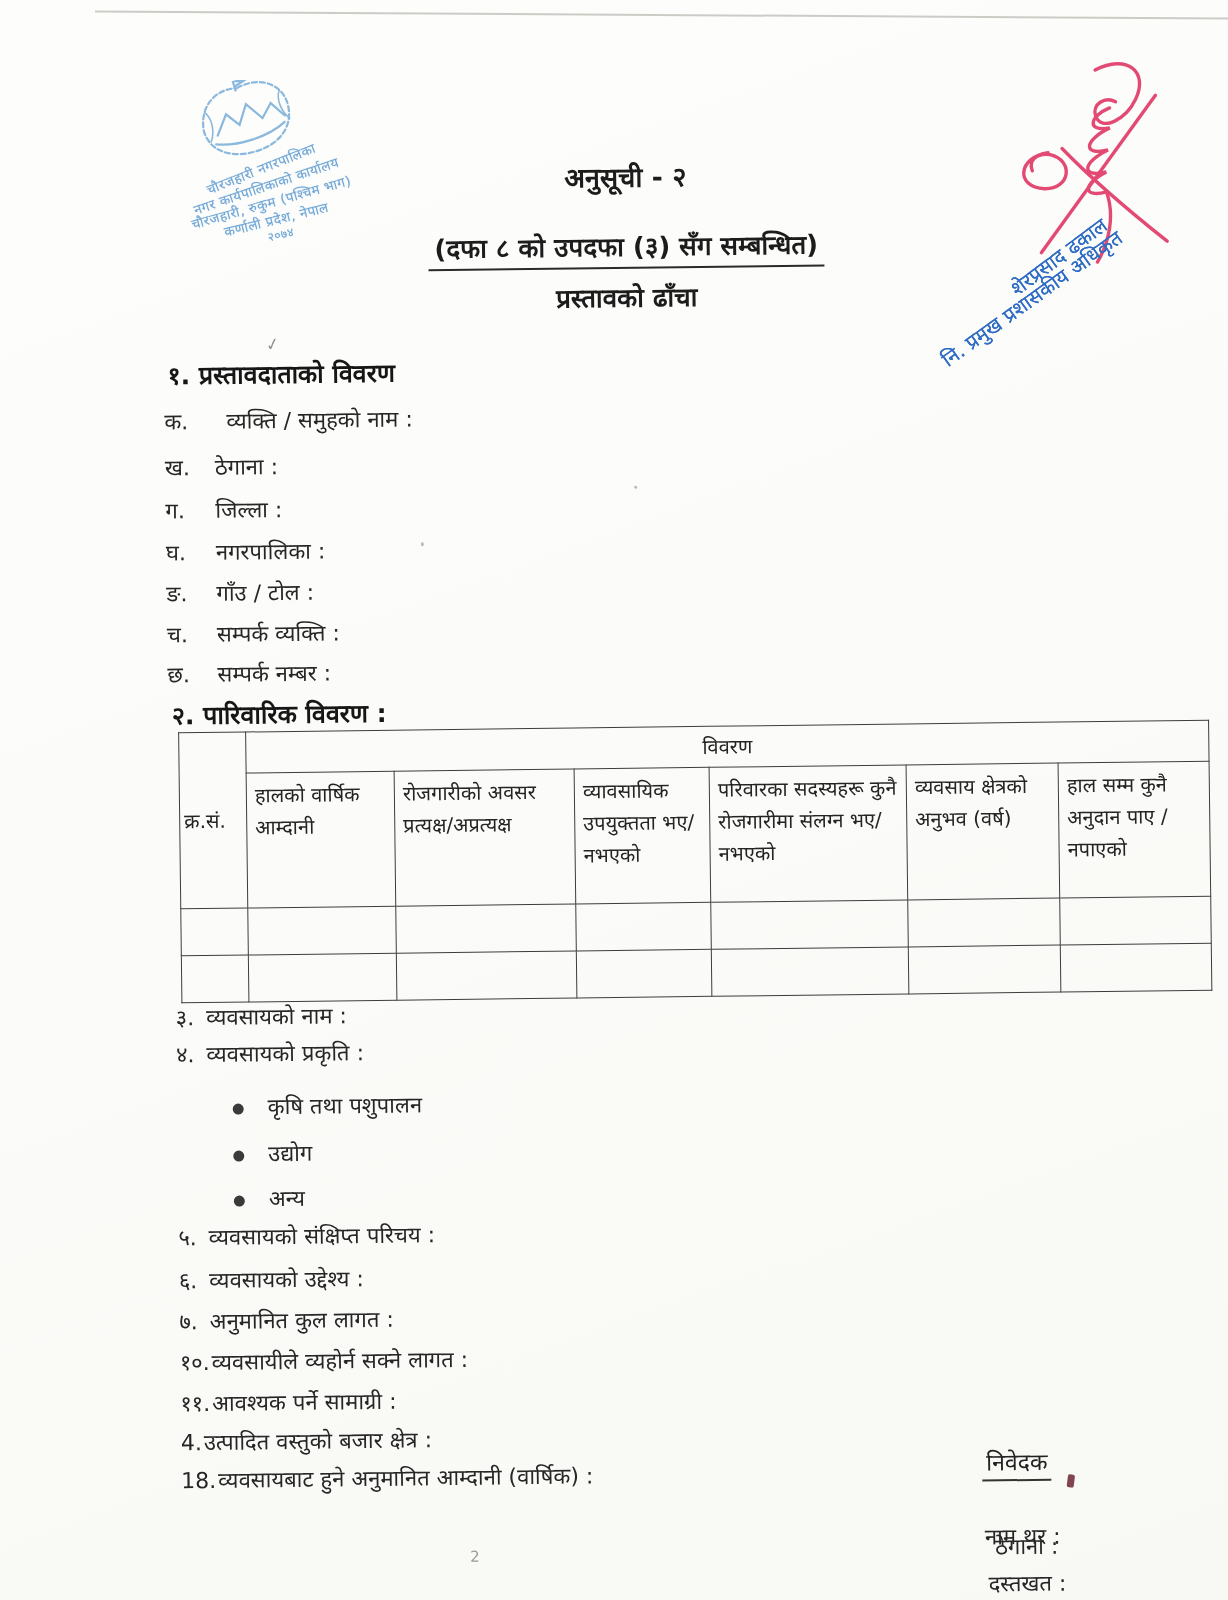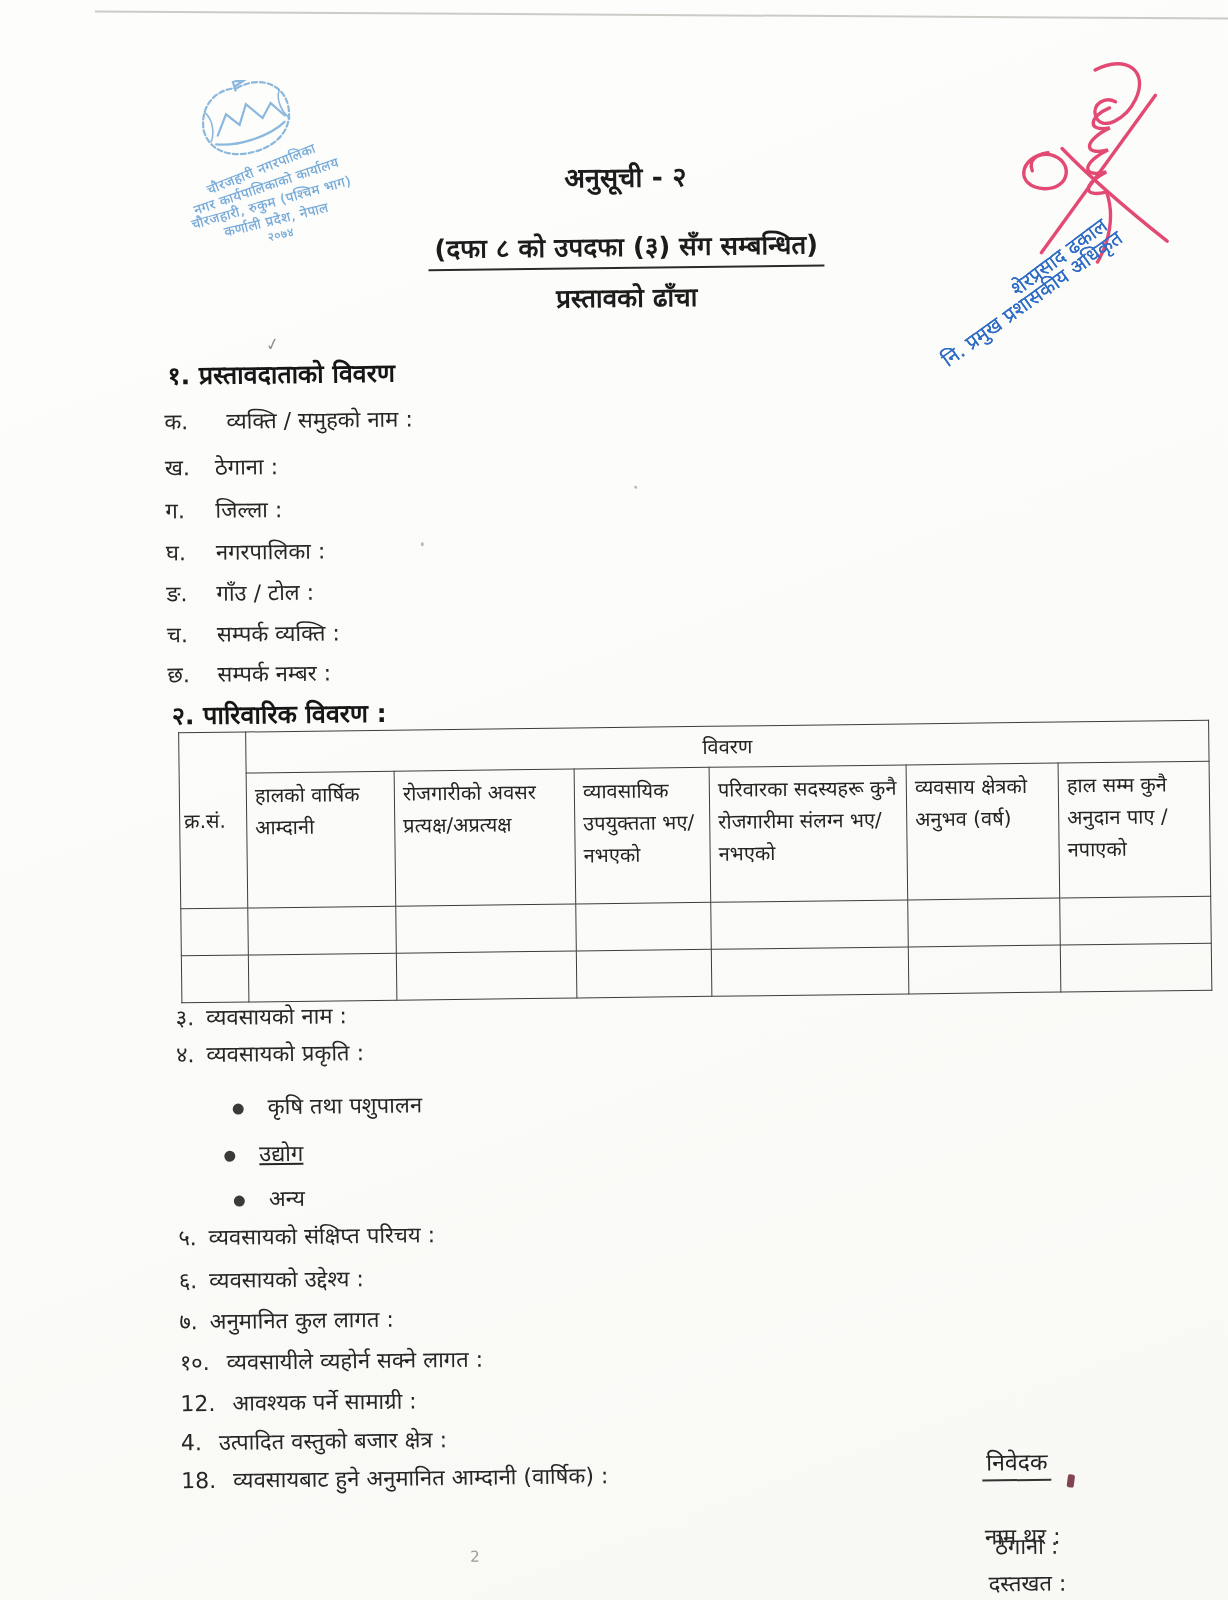--- a/index.html
+++ b/index.html
@@ -24,21 +24,21 @@
   .sig-scribble{position:absolute;left:985px;top:62px;width:220px;height:230px;}
   .sig-name{position:absolute;left:1018px;top:282px;transform:rotate(-36deg);transform-origin:left center;color:#2f6cc5;font-size:20px;white-space:nowrap;text-shadow:0 0 .5px #2f6cc5;}
   .sig-title{position:absolute;left:948px;top:352px;transform:rotate(-35deg);transform-origin:left center;color:#2f6cc5;font-size:20px;white-space:nowrap;text-shadow:0 0 .5px #2f6cc5;}
 
   .check{position:absolute;left:270px;top:330px;font-size:17px;color:#8f9594;transform:rotate(-12deg);}
 
   .h-bold{position:absolute;font-size:25px;font-weight:bold;color:#161616;white-space:nowrap;}
   .fline{position:absolute;font-size:22px;white-space:nowrap;color:#262626;}
   .fline .lbl{display:inline-block;min-width:50px;}
   .num{display:inline-block;margin-right:12px;}
-  .nogap .num{margin-right:17px;}
+  .nogap .num{margin-right:2px;}
 
   
   .fam-table{position:absolute;left:178px;top:727px;border-collapse:collapse;table-layout:fixed;}
   .fam-table th,.fam-table td{border:1.6px solid #3d3d3d;font-weight:normal;font-size:20px;color:#242424;}
   .fam-table th{text-align:left;vertical-align:top;padding:6px 8px 4px;line-height:1.6;}
   .fam-table .corner{vertical-align:middle;text-align:left;padding:4px 4px;font-size:20px;}
   .fam-table .group{ text-align:center;vertical-align:middle;padding:2px;height:36px;}
   .fam-table td.cell{height:44px;}
 
   
@@ -153,28 +153,28 @@
             <td class="cell"></td>
             <td class="cell"></td>
       </tr>
     </tbody>
       </table>
 
     <div class="fline" style="left:172px;top:996px;"><span class="num">३.</span><span>व्यवसायको नाम :</span></div>
     <div class="fline" style="left:172px;top:1033px;"><span class="num">४.</span><span>व्यवसायको प्रकृति :</span></div>
 
     <div class="bullet-line" style="left:228px;top:1086px;"><span class="bullet-dot"></span><span>कृषि तथा पशुपालन</span></div>
-    <div class="bullet-line" style="left:219px;top:1133px;text-decoration:underline;"><span class="bullet-dot"></span><span>उद्योग</span></div>
+    <div class="bullet-line" style="left:228px;top:1133px;"><span class="bullet-dot"></span><span>उद्योग</span></div>
     <div class="bullet-line" style="left:228px;top:1178px;"><span class="bullet-dot"></span><span>अन्य</span></div>
 
     <div class="fline" style="left:172px;top:1216px;"><span class="num">५.</span><span>व्यवसायको संक्षिप्त परिचय :</span></div>
     <div class="fline" style="left:172px;top:1259px;"><span class="num">६.</span><span>व्यवसायको उद्देश्य :</span></div>
     <div class="fline" style="left:172px;top:1300px;"><span class="num">७.</span><span>अनुमानित कुल लागत :</span></div>
     <div class="fline nogap" style="left:172px;top:1341px;"><span class="num">१०.</span><span>व्यवसायीले व्यहोर्न सक्ने लागत :</span></div>
-    <div class="fline nogap" style="left:172px;top:1382px;"><span class="num">12.</span><span>आवश्यक पर्ने सामाग्री :</span></div>
+    <div class="fline nogap" style="left:172px;top:1382px;"><span class="num">११.</span><span>आवश्यक पर्ने सामाग्री :</span></div>
     <div class="fline nogap" style="left:172px;top:1421px;"><span class="num">4.</span><span>उत्पादित वस्तुको बजार क्षेत्र :</span></div>
     <div class="fline nogap" style="left:172px;top:1459px;"><span class="num">18.</span><span>व्यवसायबाट हुने अनुमानित आम्दानी (वार्षिक) :</span></div>
 
     <div class="applicant-heading">निवेदक</div>
     <div class="red-mark"></div>
     <div class="app-line" style="left:975px;top:1496px;margin-top:29px;">नाम थर :</div>
     <div class="app-line" style="left:985px;top:1535px;">ठेगाना  :</div>
     <div class="app-line" style="left:978px;top:1572px;">दस्तखत :</div>
 
     <div class="page-num">2</div>

